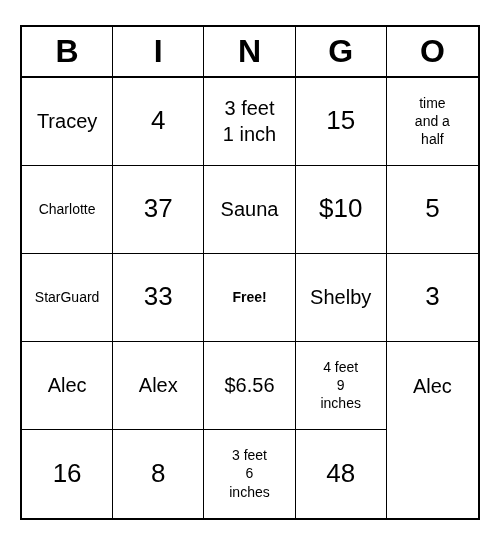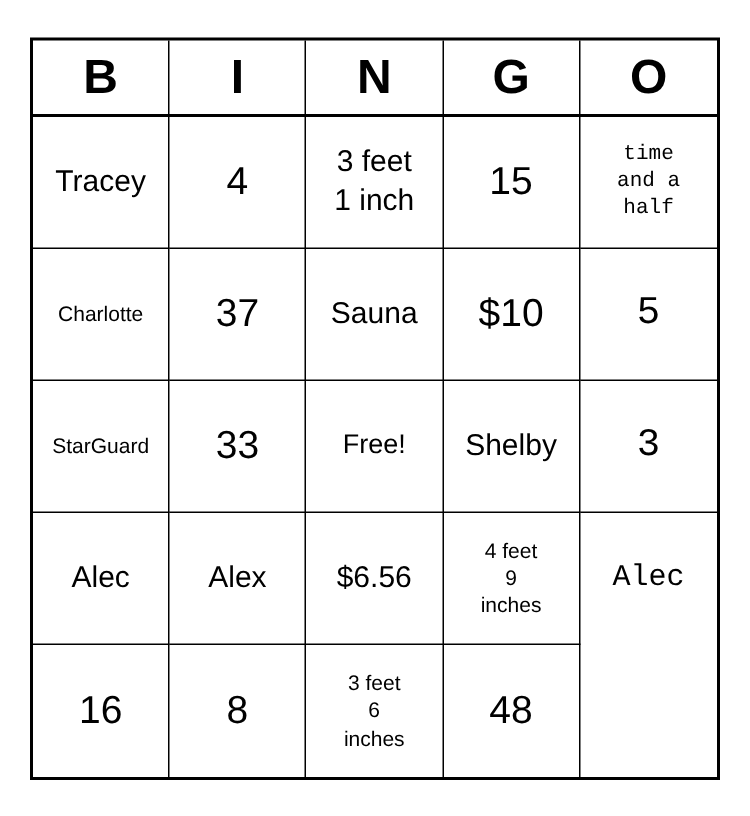--- a/index.html
+++ b/index.html
@@ -42,38 +42,37 @@
       display: flex;
       align-items: center;
       justify-content: center;
       text-align: center;
       padding: 6px 4px;
       font-size: 16px;
       line-height: 1.3;
     }
     .bingo-cell:nth-child(5n) {
       border-right: none;
-      font-family: Liberation Mono, monospace;
     }
     .bingo-grid .bingo-cell:nth-last-child(-n+5) {
       border-bottom: none;
     }
     .cell-large {
       font-size: 26px;
       font-weight: normal;
     }
     .cell-medium {
       font-size: 20px;
     }
     .cell-small {
       font-size: 14px;
     }
     .free-cell {
-      font-size: 18px;
-      font-weight: normal;
+      font-size: 14px;
+      font-weight: bold;
     }
   </style>
 </head>
 <body>
 
 <div class="bingo-card">
   <div class="bingo-header">
   <div class="bingo-header-cell">B</div>
       <div class="bingo-header-cell">I</div>
       <div class="bingo-header-cell">N</div>

